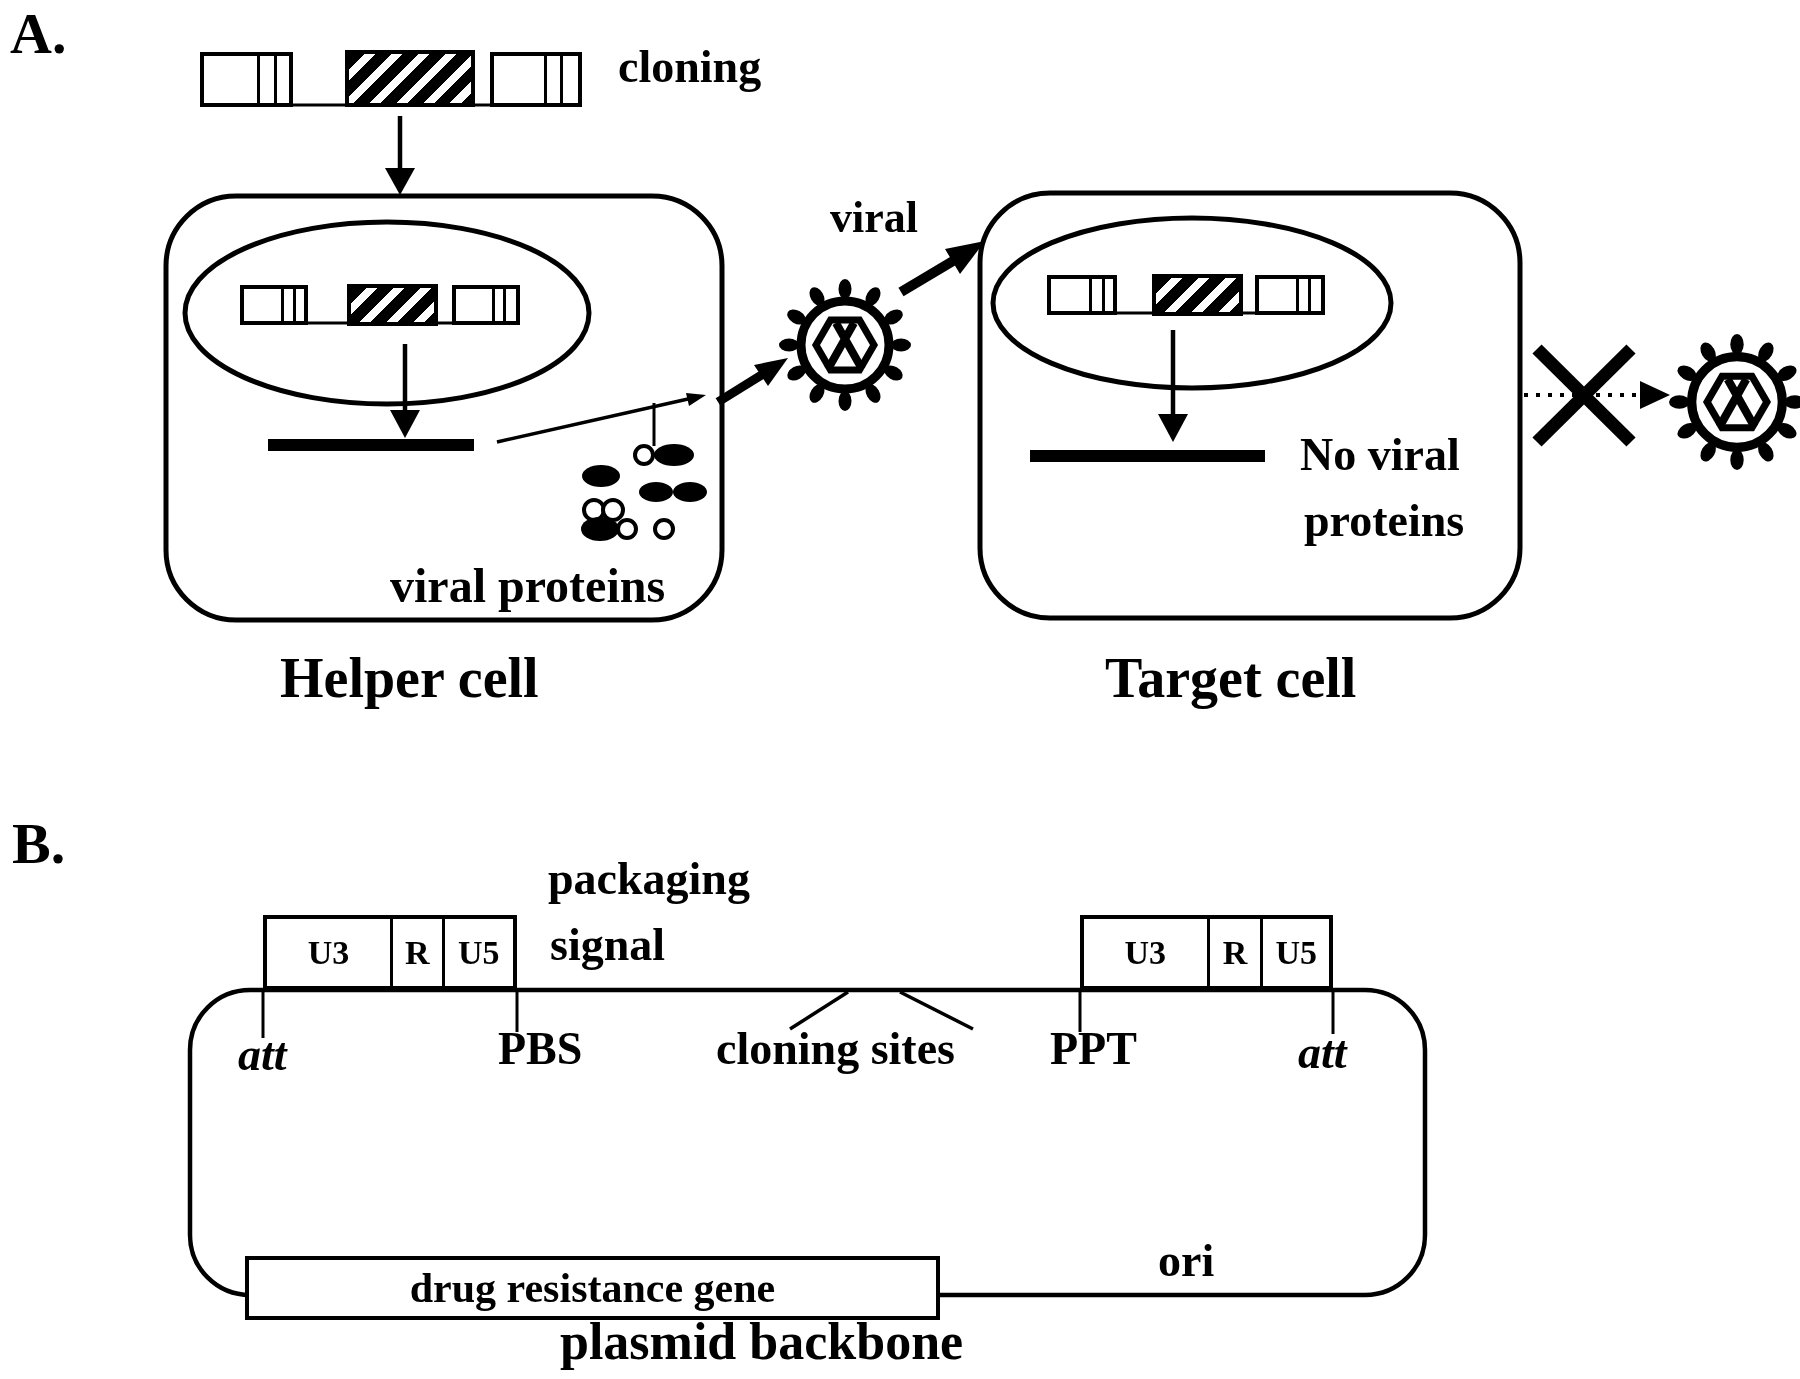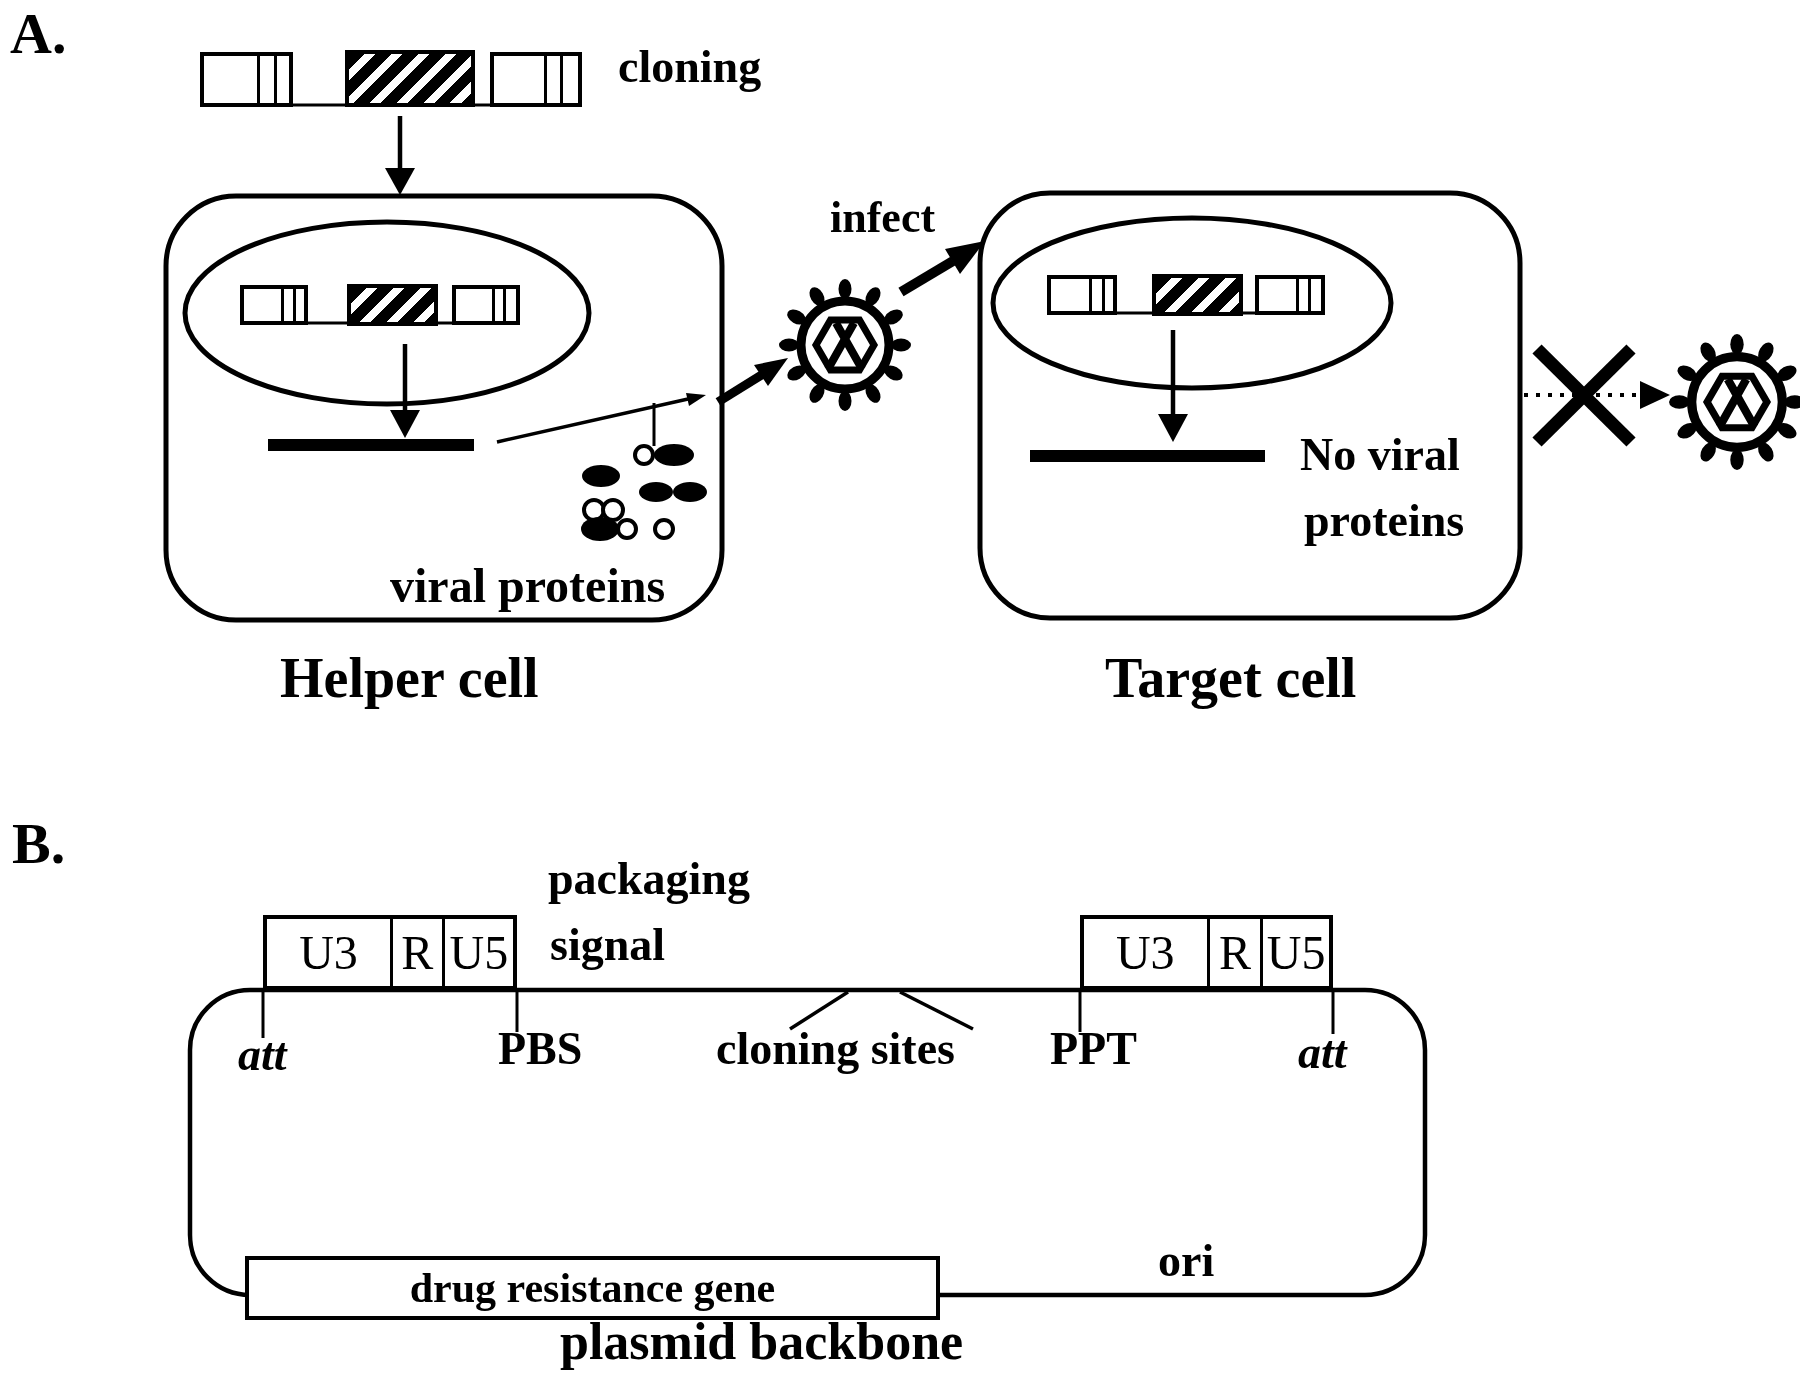--- a/index.html
+++ b/index.html
@@ -8,21 +8,21 @@
   .art{position:absolute;left:0;top:0;z-index:1;}
   .lbl{position:absolute;z-index:3;font-weight:700;line-height:1;white-space:nowrap;color:#000;}
   .italic{font-style:italic;}
   .boxed{position:absolute;z-index:2;background:#fff;border:4px solid #000;box-sizing:border-box;}
   .hatch{position:absolute;z-index:2;border:4px solid #000;box-sizing:border-box;
          background:repeating-linear-gradient(135deg,#000 0 11px,#fff 11px 19px);}
   .mini{position:absolute;z-index:2;background:#fff;border:4px solid #000;box-sizing:border-box;}
   .mini .vline{position:absolute;top:0;bottom:0;width:3px;background:#000;}
   .ltr{display:flex;align-items:center;z-index:2;}
   .ltr .seg{height:100%;display:flex;align-items:center;justify-content:center;
-            font-weight:400;font-size:48px;box-sizing:border-box;}
+            font-weight:700;font-size:34px;box-sizing:border-box;}
   .ltr .seg + .seg{border-left:3px solid #000;}
   .drugbox{display:flex;align-items:center;justify-content:center;font-weight:700;font-size:42px;margin-top:23px;}
 </style>
 </head>
 <body>
 
 <div class="fig">
 
   <svg class="art" width="1800" height="1379" viewBox="0 0 1800 1379">
     <defs>
@@ -162,21 +162,21 @@
   <div class="mini" style="left:1047px;top:275px;width:70px;height:40px;">
     <div class="vline" style="left:62%;"></div>
     <div class="vline" style="left:82%;"></div>
   </div>
   <div class="hatch" style="left:1152px;top:274px;width:91px;height:42px;"></div>
   <div class="mini" style="left:1255px;top:275px;width:70px;height:40px;">
     <div class="vline" style="left:60%;"></div>
     <div class="vline" style="left:79%;"></div>
   </div>
 
-  <div class="lbl" style="left:830px;top:196px;font-size:44px;">infect</div>
+  <div class="lbl" style="left:830px;top:196px;font-size:44px;">viral</div>
   <div class="lbl" style="left:390px;top:562px;font-size:48px;">viral proteins</div>
   <div class="lbl" style="left:280px;top:650px;font-size:56px;">Helper cell</div>
   <div class="lbl" style="left:1105px;top:650px;font-size:56px;">Target cell</div>
   <div class="lbl" style="left:1300px;top:432px;font-size:46px;">No viral</div>
   <div class="lbl" style="left:1304px;top:498px;font-size:46px;">proteins</div>
 
   <div class="lbl" style="left:12px;top:815px;font-size:58px;">B.</div>
 
   <div class="lbl" style="left:548px;top:856px;font-size:46px;">packaging</div>
   <div class="lbl" style="left:550px;top:922px;font-size:46px;">signal</div>

